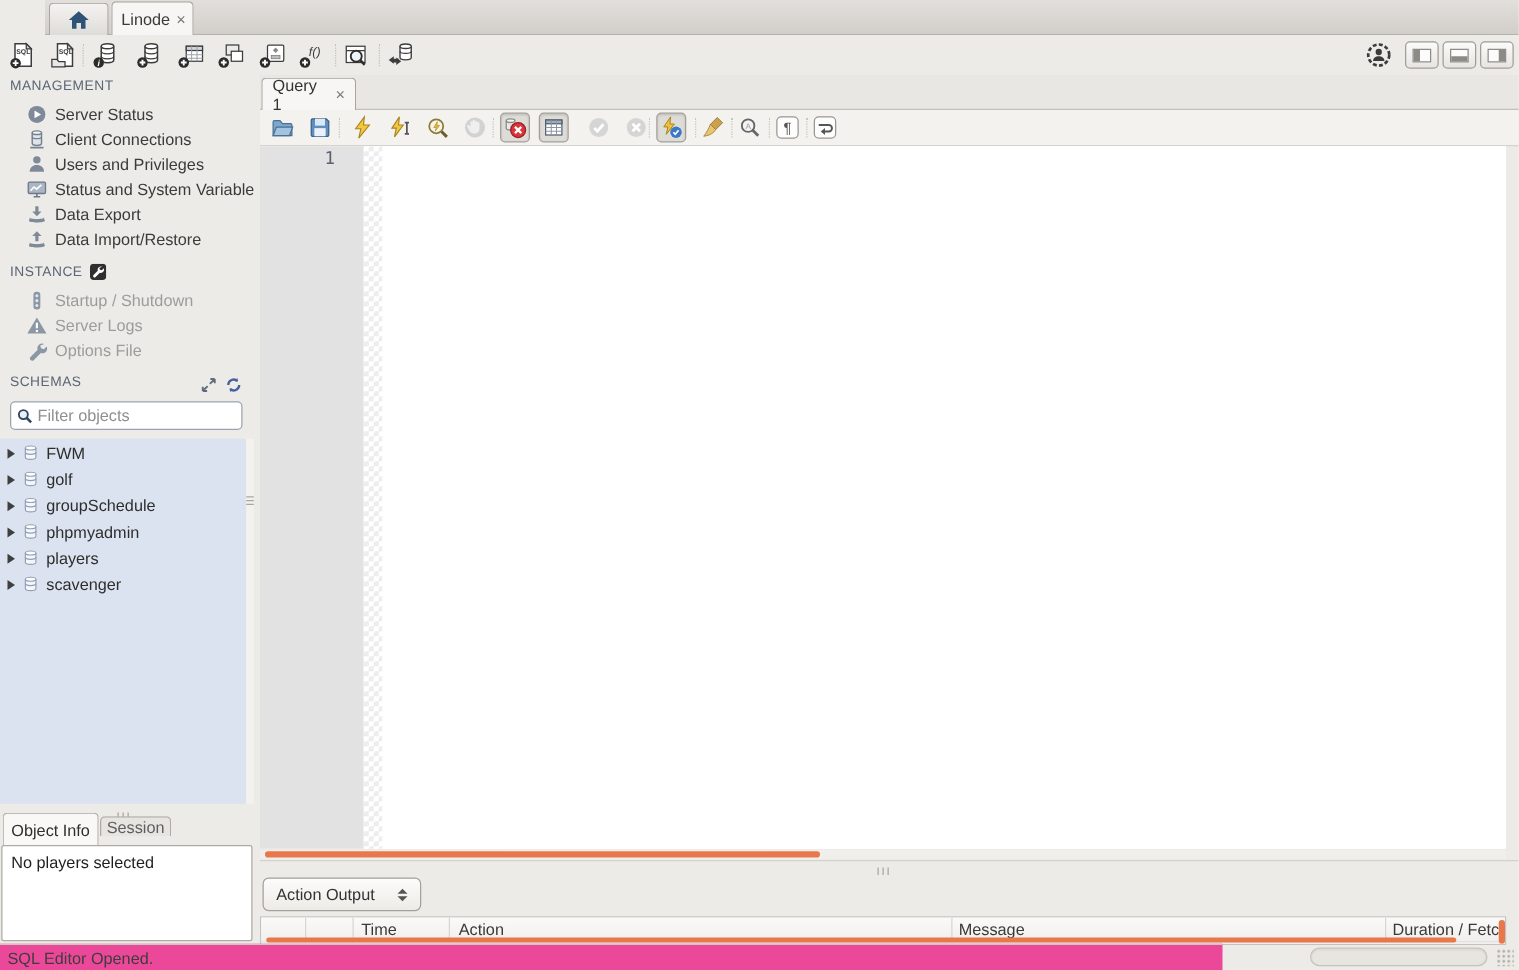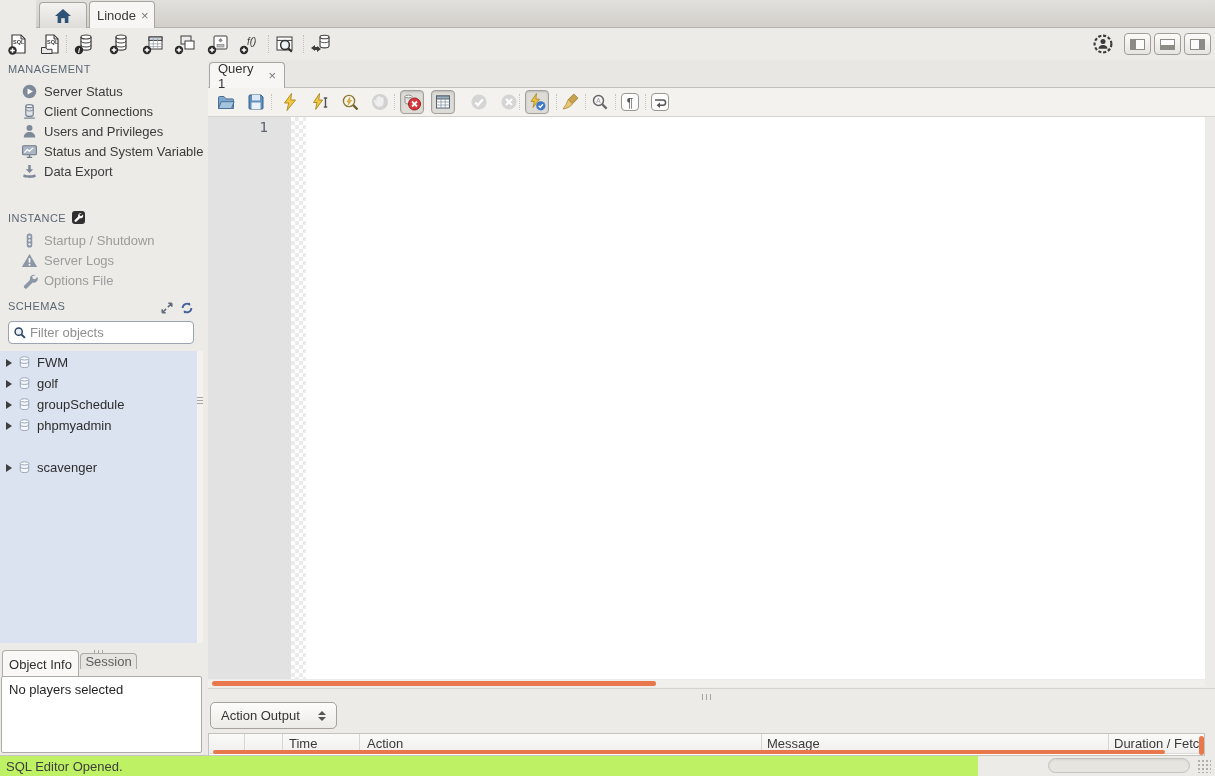--- a/index.html
+++ b/index.html
@@ -92,21 +92,21 @@
   .spin i { display:block; width:0; height:0; border-left:4px solid transparent; border-right:4px solid transparent; }
   .spin .up { border-bottom:4px solid #555; }
   .spin .dn { border-top:4px solid #555; }
   .otable { left:208px; top:733px; width:997px; height:23px; background:#fff; border:1px solid #c5c2bd; overflow:hidden; }
   .ohead { position:absolute; left:0; top:0; width:100%; height:20px;
     background:linear-gradient(#fafaf9,#f0efed); border-bottom:1px solid #dcdad6; }
   .ocol { position:absolute; top:0; height:20px; border-left:1px solid #d8d6d2; }
   .ohd { position:absolute; top:2px; color:#3a3a3a; white-space:nowrap; }
 
   
-  .statusbar { left:0; top:755px; width:978px; height:21px; background:#bef264; border-top:1px solid #c9c6c1;
+  .statusbar { left:0; top:755px; width:978px; height:21px; background:#ec4899; border-top:1px solid #c9c6c1;
     display:flex; align-items:center; padding:0 6px; color:#3d3d3d; }
   .pill { left:1048px; top:758px; width:142px; height:15px; background:#e7e5e0;
     border:1px solid #c6c3be; border-radius:8px; box-shadow:inset 0 1px 2px rgba(0,0,0,.08); }
   .corner-grip { left:1197px; top:759px; width:14px; height:14px;
     background-image:radial-gradient(circle,#b3b0aa 1px,transparent 1.2px); background-size:4px 4px; }
 </style>
 </head>
 <body>
 
 <div id="app">
@@ -270,20 +270,27 @@
     </svg>
     <span class="t">Status and System Variables</span>
   </div>
   <div class="abs side-item" style="top:161px">
     <svg class="ic" viewBox="0 0 16 16">
       <path d="M6.8 1.8 h2.4 v4 h2.3 L8 9.5 L4.5 5.8 h2.3 z" fill="#7e8a99"></path>
       <path d="M2.8 10.4 c0 1.6 10.4 1.6 10.4 0 l.8 2.4 c0 1.7 -12 1.7 -12 0 z" fill="#7e8a99"></path>
     </svg>
     <span class="t">Data Export</span>
   </div>
+  <div class="abs side-item" style="top:181px">
+    <svg class="ic" viewBox="0 0 16 16">
+      <path d="M6.8 9.5 V5.5 H4.5 L8 1.8 L11.5 5.5 H9.2 v4 z" fill="#7e8a99"></path>
+      <path d="M2.8 10.4 c0 1.6 10.4 1.6 10.4 0 l.8 2.4 c0 1.7 -12 1.7 -12 0 z" fill="#7e8a99"></path>
+    </svg>
+    <span class="t">Data Import/Restore</span>
+  </div>
 
   <div class="abs" style="left:8px; top:211px; display:flex; align-items:center; gap:6px;">
     <span class="side-title" style="position:static">INSTANCE</span>
     <svg width="13" height="13" viewBox="0 0 13 13">
       <rect width="13" height="13" rx="3" fill="#2f2f2f"></rect>
       <path d="M9.8 2.4 a2.6 2.6 0 0 0 -3.6 3.1 L2.8 8.9 a1.2 1.2 0 0 0 1.7 1.7 L7.9 7.2 a2.6 2.6 0 0 0 3.1-3.6 l-1.5 1.5 -1.6-.4 -.4-1.6 z" fill="#fff"></path>
     </svg>
   </div>
   <div class="abs side-item dis" style="top:230px">
     <svg class="ic" viewBox="0 0 16 16">
@@ -359,20 +366,29 @@
       <span class="t">groupSchedule</span>
     </div>
     <div class="tree-row" style="top:64px">
       <span class="tri"></span>
       <svg class="ic" viewBox="0 0 16 16">
         <path d="M3.5 3.6 v8 c0 1.1 2 1.8 4.5 1.8 s4.5 -.7 4.5 -1.8 v-8" fill="#f3f6fa" stroke="#93a0b4"></path>
         <ellipse cx="8" cy="3.6" rx="4.5" ry="1.7" fill="#fff" stroke="#93a0b4"></ellipse>
         <path d="M3.5 7.3 c0 1 2 1.7 4.5 1.7 s4.5 -.7 4.5 -1.7" fill="none" stroke="#93a0b4"></path>
       </svg>
       <span class="t">phpmyadmin</span>
+    </div>
+    <div class="tree-row" style="top:85px">
+      <span class="tri"></span>
+      <svg class="ic" viewBox="0 0 16 16">
+        <path d="M3.5 3.6 v8 c0 1.1 2 1.8 4.5 1.8 s4.5 -.7 4.5 -1.8 v-8" fill="#f3f6fa" stroke="#93a0b4"></path>
+        <ellipse cx="8" cy="3.6" rx="4.5" ry="1.7" fill="#fff" stroke="#93a0b4"></ellipse>
+        <path d="M3.5 7.3 c0 1 2 1.7 4.5 1.7 s4.5 -.7 4.5 -1.7" fill="none" stroke="#93a0b4"></path>
+      </svg>
+      <span class="t">players</span>
     </div>
     <div class="tree-row" style="top:106px">
       <span class="tri"></span>
       <svg class="ic" viewBox="0 0 16 16">
         <path d="M3.5 3.6 v8 c0 1.1 2 1.8 4.5 1.8 s4.5 -.7 4.5 -1.8 v-8" fill="#f3f6fa" stroke="#93a0b4"></path>
         <ellipse cx="8" cy="3.6" rx="4.5" ry="1.7" fill="#fff" stroke="#93a0b4"></ellipse>
         <path d="M3.5 7.3 c0 1 2 1.7 4.5 1.7 s4.5 -.7 4.5 -1.7" fill="none" stroke="#93a0b4"></path>
       </svg>
       <span class="t">scavenger</span>
     </div>

